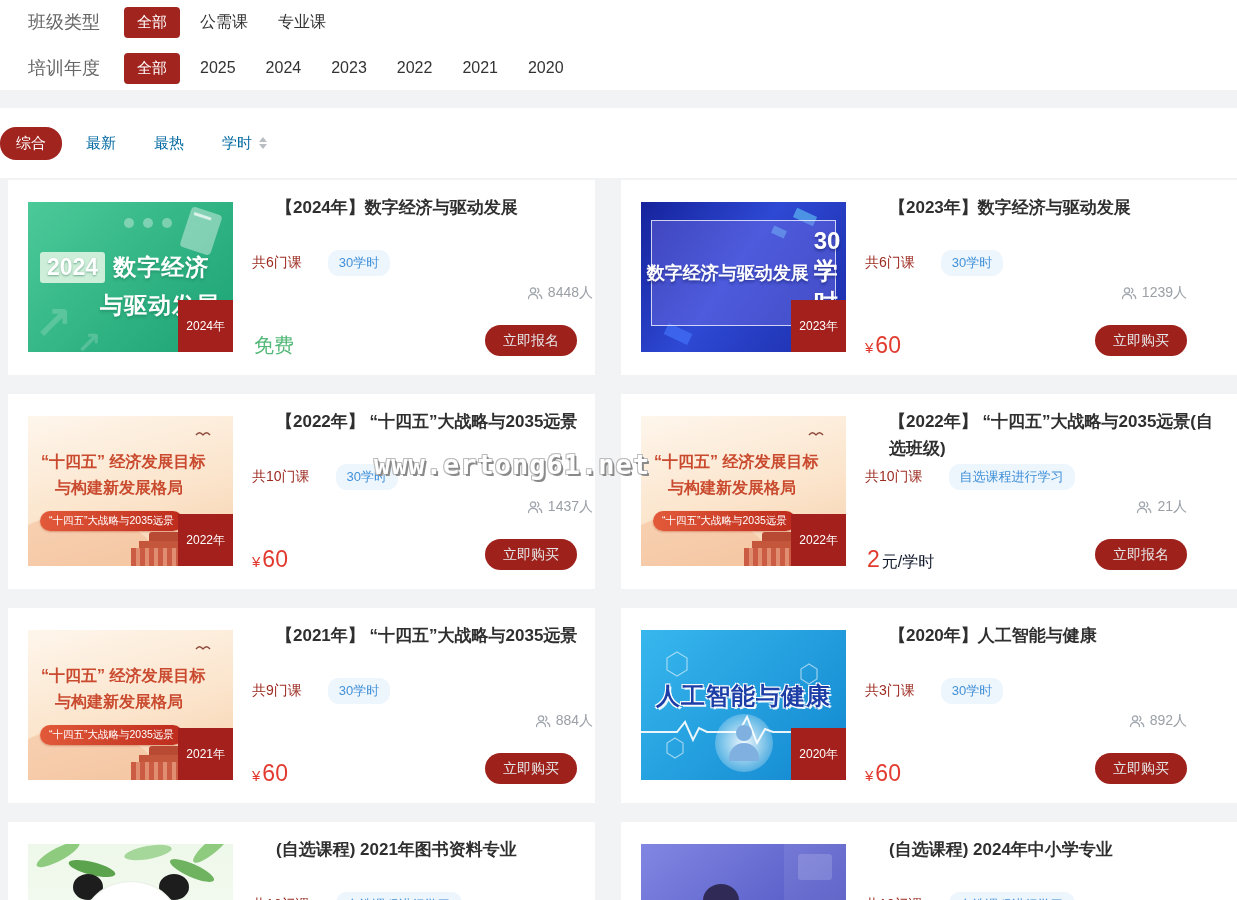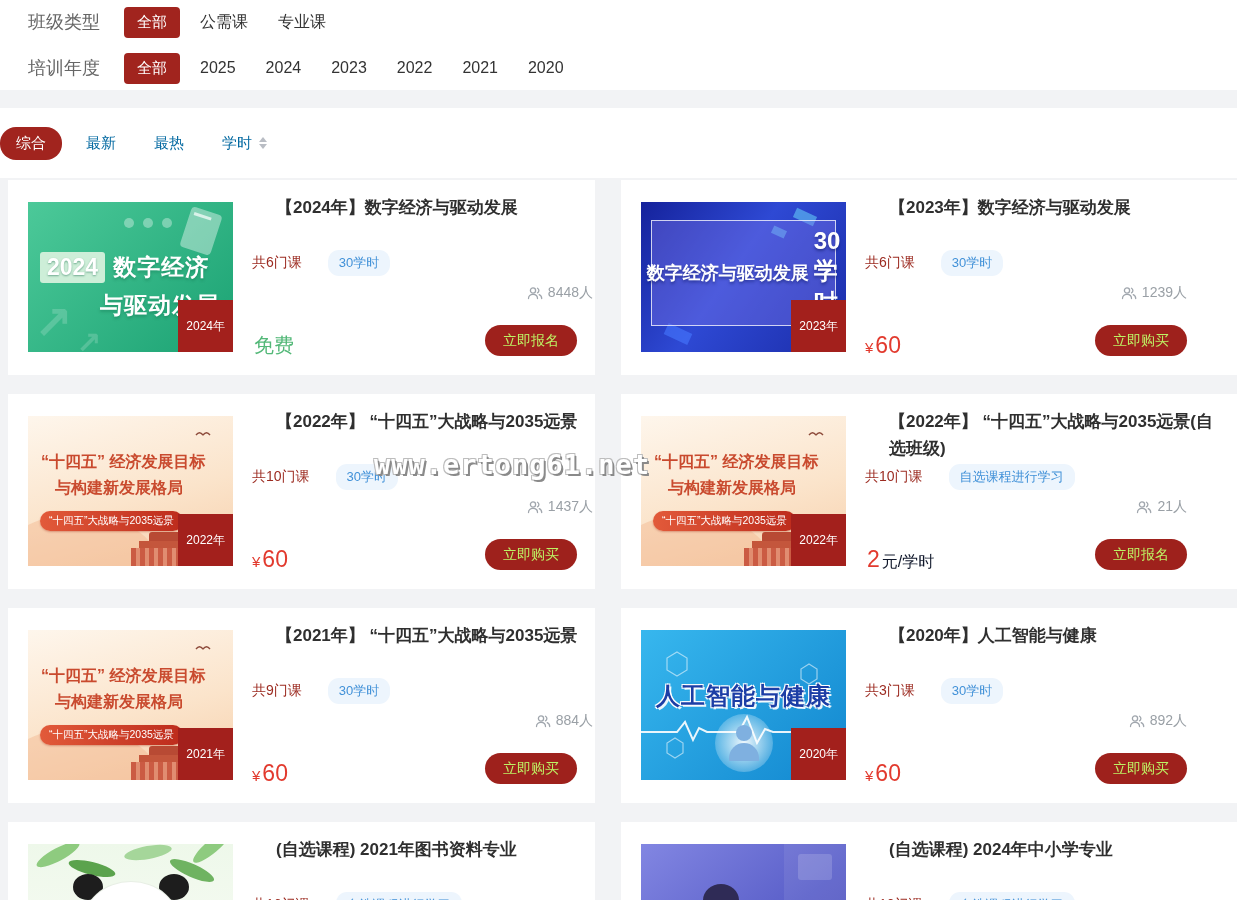--- a/index.html
+++ b/index.html
@@ -37,21 +37,21 @@
   .c-tags{position:absolute;left:244px;top:70px;display:flex;align-items:center;gap:26px;}
   .tag-count{color:#9c2b21;font-size:14px;font-weight:normal;white-space:nowrap;}
   .tag-blue{background:#edf5fd;color:#4191d8;font-size:13px;padding:4px 11px;border-radius:11px;white-space:nowrap;}
   .c-people{position:absolute;right:2px;top:104px;color:#9aa0a6;font-size:14px;display:flex;align-items:center;gap:5px;}
   .card.r .c-people{right:50px;}
   .c-price{position:absolute;left:244px;top:152px;color:#e23a2e;}
   .c-price .cur{font-size:15px;margin-right:2px;}
   .c-price .amt{font-size:23px;}
   .c-price .unit{font-size:16px;color:#0f172a;margin-left:2px;}
   .c-price.free .amt{color:#53b878;font-size:20px;}
-  .buy{position:absolute;right:18px;top:145px;height:31px;padding:0 18px;background:#9e211c;color:#bef264;
+  .buy{position:absolute;right:18px;top:145px;height:31px;padding:0 18px;background:#9e211c;color:#e5e5e5;
        font-size:14px;border:none;border-radius:16px;cursor:pointer;}
   .card.r .buy{right:50px;}
 
   
   .t-green{background:linear-gradient(135deg,#4cc999 0%,#1ba273 100%);}
   .t1-dots{position:absolute;top:16px;left:96px;display:flex;gap:9px;}
   .t1-dots i{width:10px;height:10px;border-radius:50%;background:rgba(255,255,255,.35);}
   .t1-book{position:absolute;top:8px;right:16px;width:32px;height:42px;background:rgba(255,255,255,.4);
            border-radius:4px;transform:rotate(18deg);}
   .t1-book:before{content:"";position:absolute;left:4px;top:5px;width:18px;height:3px;background:rgba(255,255,255,.7);}

